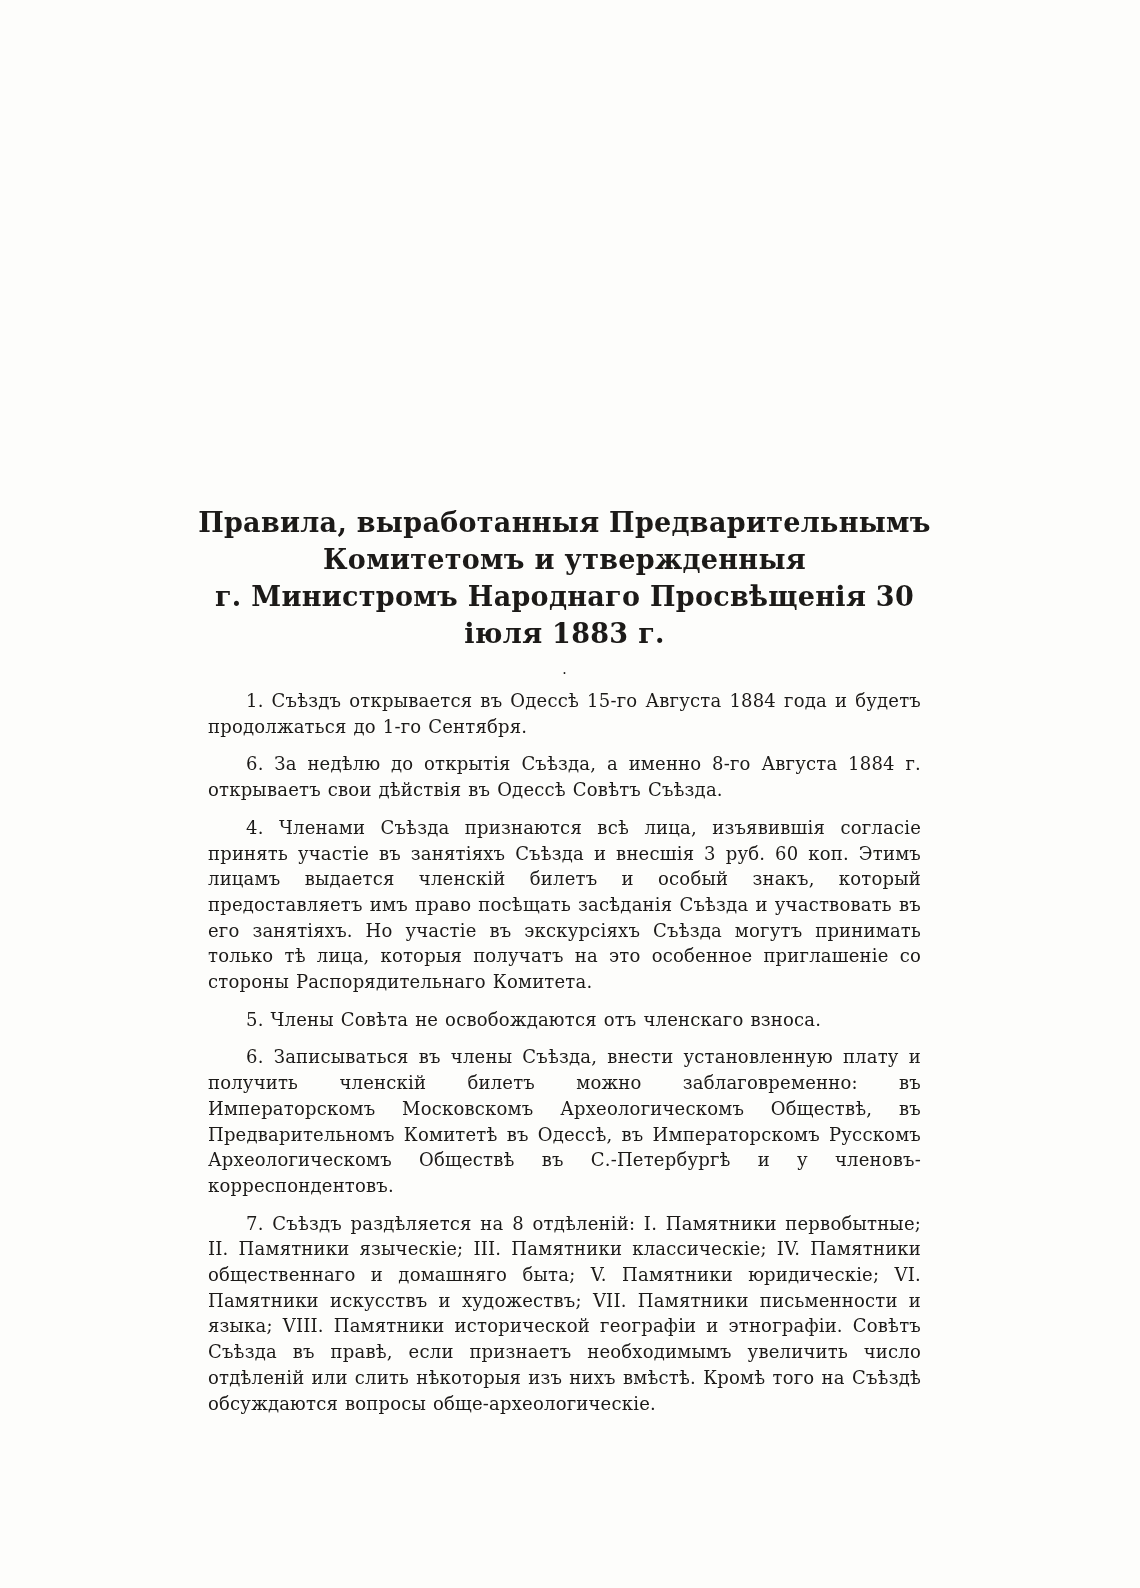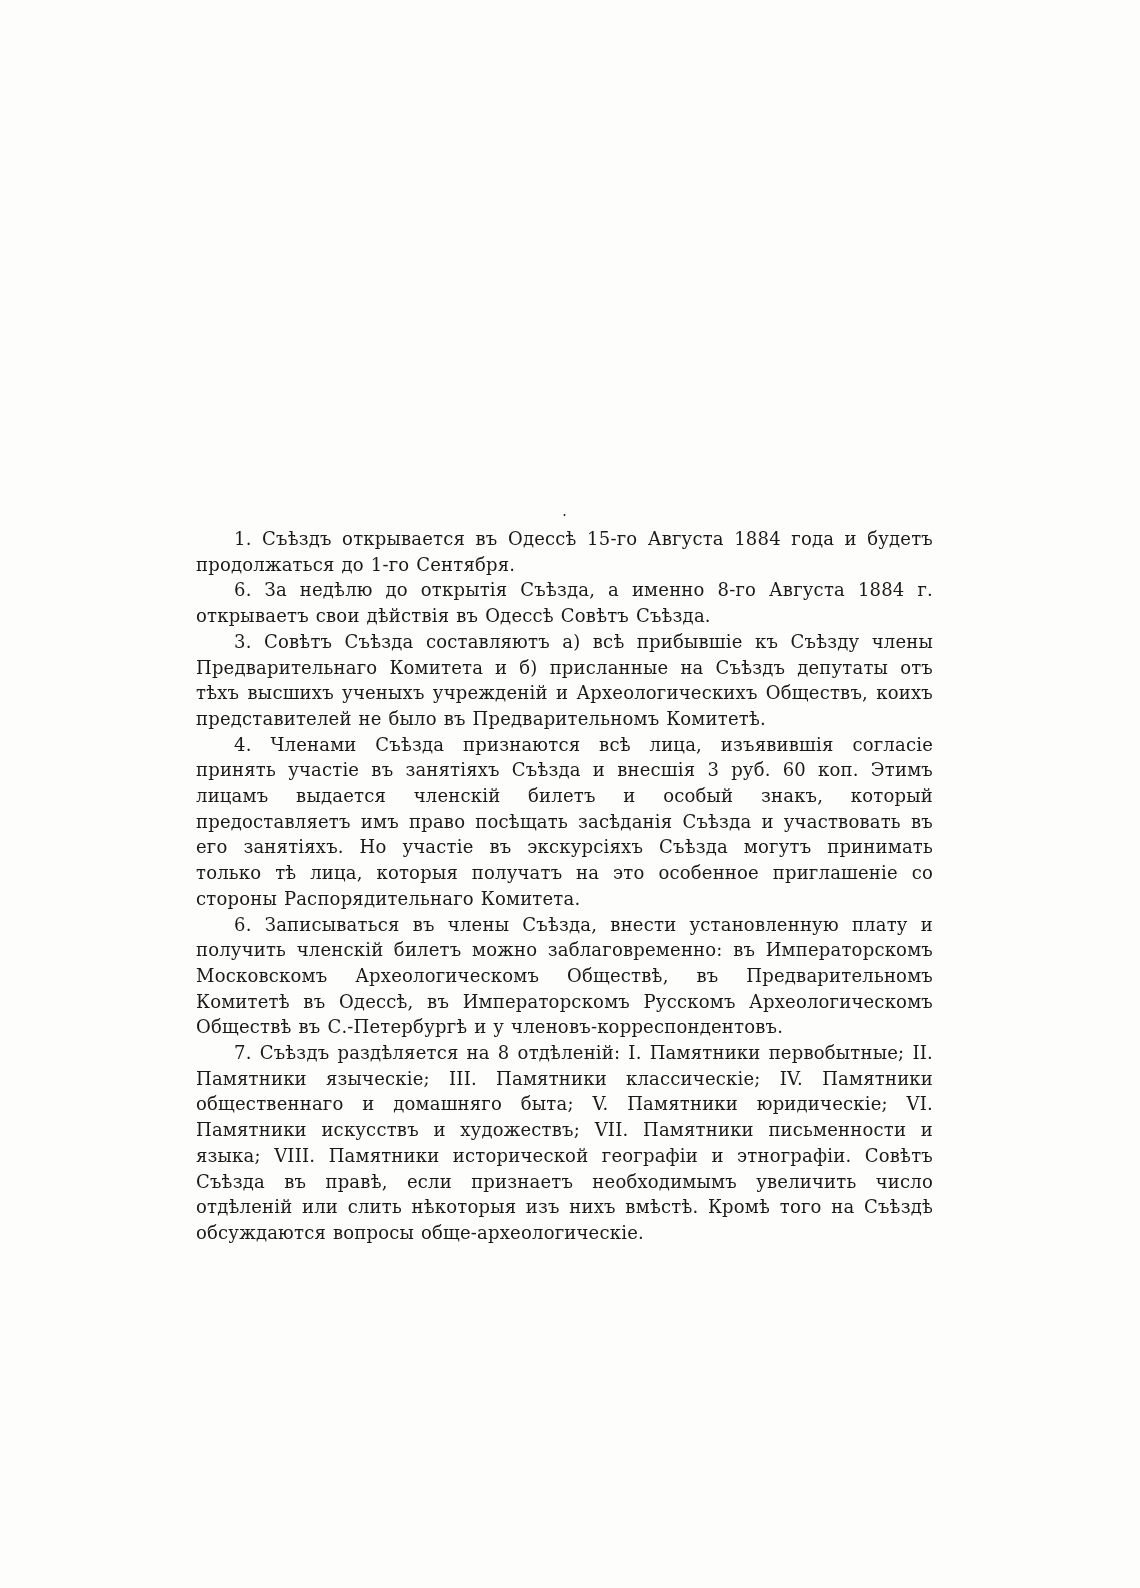--- a/index.html
+++ b/index.html
@@ -35,41 +35,45 @@
     display: block;
   }
   .title-mark {
     text-align: center;
     font-size: 14px;
     line-height: 14px;
     height: 14px;
     margin: 0 0 8px 0;
   }
   .body-text p {
-    margin: 0;
+    margin: 12px;
     font-size: 18px;
     line-height: 25.7px;
     text-align: justify;
     text-indent: 38px;
     letter-spacing: 0.2px;
     word-spacing: 1px;
   }
 </style>
 </head>
 <body>
 
 <div class="page">
   <div class="content">
 
+    <h1 class="title">
+      <span class="t-line">Правила, выработанныя Предварительнымъ Комитетомъ и утвержденныя</span>
+      <span class="t-line">г. Министромъ Народнаго Просвѣщенія 30 іюля 1883 г.</span>
+    </h1>
 
     <div class="title-mark">.</div>
 
     <div class="body-text">
       <p>1. Съѣздъ открывается въ Одессѣ 15-го Августа 1884 года и будетъ продолжаться до 1-го Сентября.</p>
       <p>6. За недѣлю до открытія Съѣзда, а именно 8-го Августа 1884 г. открываетъ свои дѣйствія въ Одессѣ Совѣтъ Съѣзда.</p>
-      <p>3. Совѣтъ Съѣзда составляютъ а) всѣ прибывшіе къ Съѣзду члены Предварительнаго Комитета и б) присланные на Съѣздъ депутаты отъ тѣхъ высшихъ ученыхъ учрежденій и Археологическихъ Обществъ, коихъ представителей не было въ Предварительномъ Комитетѣ.</p>
       <p>4. Членами Съѣзда признаются всѣ лица, изъявившія согласіе принять участіе въ занятіяхъ Съѣзда и внесшія 3 руб. 60 коп. Этимъ лицамъ выдается членскій билетъ и особый знакъ, который предоставляетъ имъ право посѣщать засѣданія Съѣзда и участвовать въ его занятіяхъ. Но участіе въ экскурсіяхъ Съѣзда могутъ принимать только тѣ лица, которыя получатъ на это особенное приглашеніе со стороны Распорядительнаго Комитета.</p>
+      <p>5. Члены Совѣта не освобождаются отъ членскаго взноса.</p>
       <p>6. Записываться въ члены Съѣзда, внести установленную плату и получить членскій билетъ можно заблаговременно: въ Императорскомъ Московскомъ Археологическомъ Обществѣ, въ Предварительномъ Комитетѣ въ Одессѣ, въ Императорскомъ Русскомъ Археологическомъ Обществѣ въ С.-Петербургѣ и у членовъ-корреспондентовъ.</p>
       <p>7. Съѣздъ раздѣляется на 8 отдѣленій: I. Памятники первобытные; II. Памятники языческіе; III. Памятники классическіе; IV. Памятники общественнаго и домашняго быта; V. Памятники юридическіе; VI. Памятники искусствъ и художествъ; VII. Памятники письменности и языка; VIII. Памятники исторической географіи и этнографіи. Совѣтъ Съѣзда въ правѣ, если признаетъ необходимымъ увеличить число отдѣленій или слить нѣкоторыя изъ нихъ вмѣстѣ. Кромѣ того на Съѣздѣ обсуждаются вопросы обще-археологическіе.</p>
     </div>
 
   </div>
 </div>
 
 </body></html>

